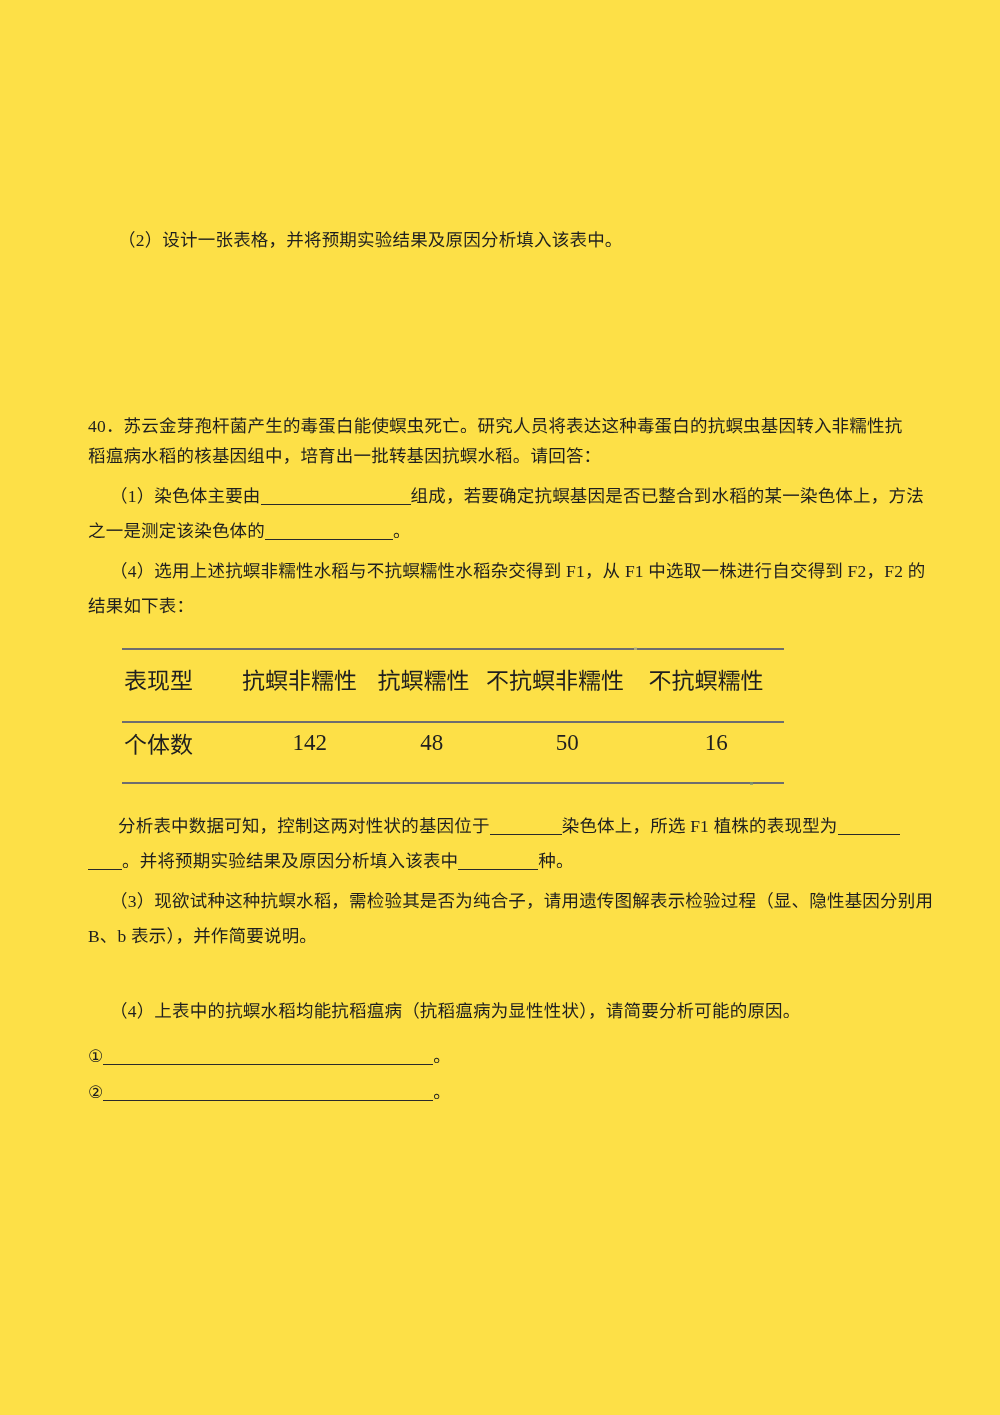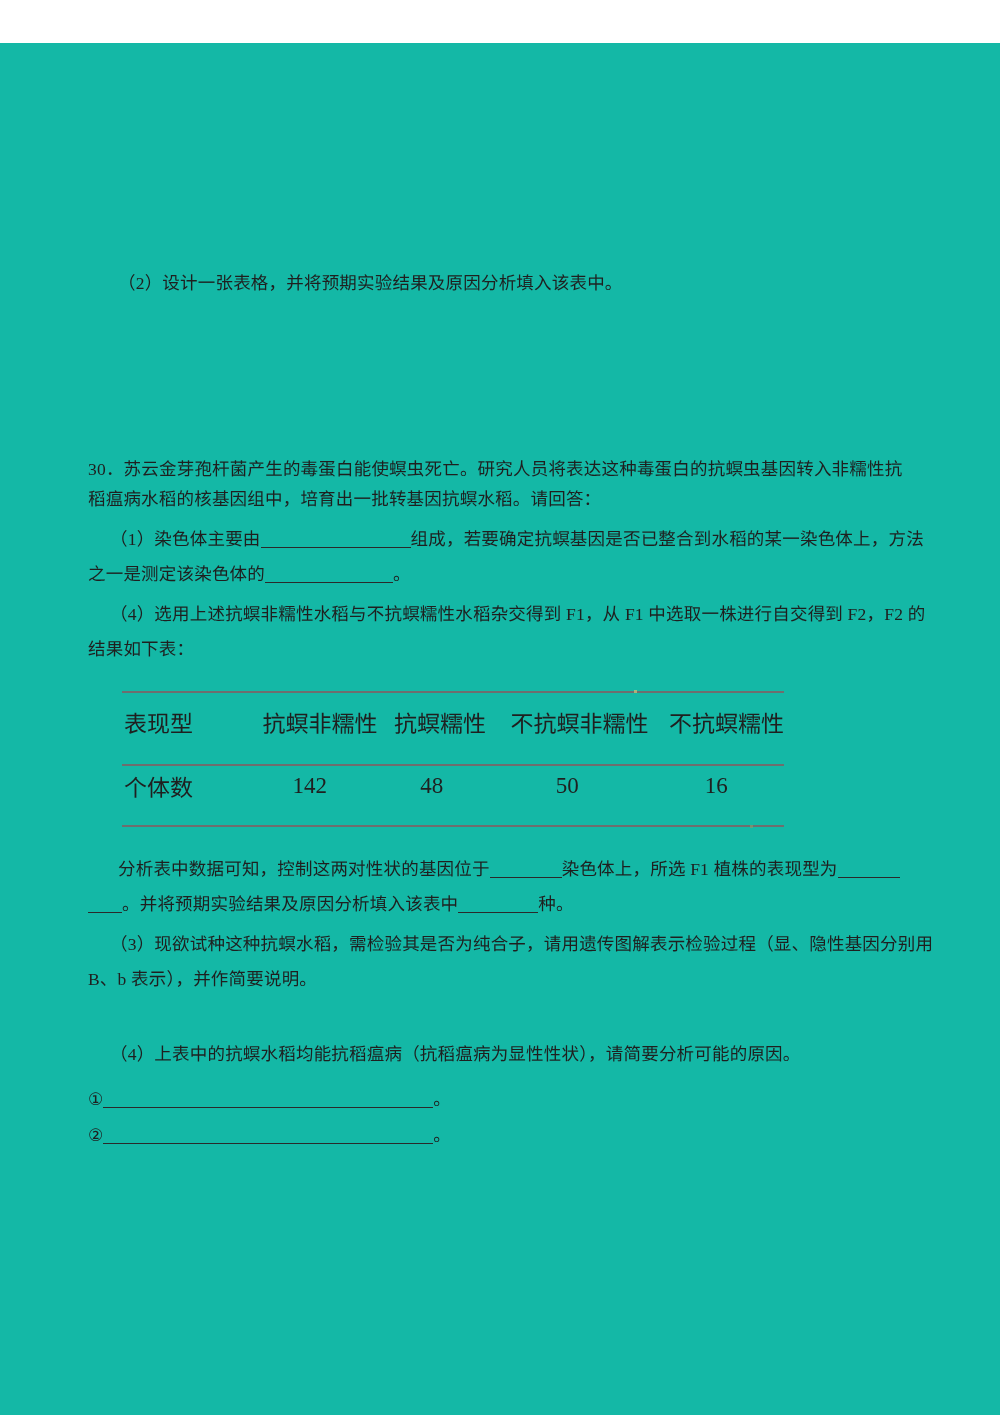--- a/index.html
+++ b/index.html
@@ -13,22 +13,21 @@
     height: 1415px;
     position: relative;
     font-family: "Liberation Serif", "DejaVu Serif", serif;
     color: #1c1c1c;
     overflow: hidden;
   }
 
   .page {
     position: absolute;
     inset: 0;
-    background: #14b8a6;
-    margin-top: 43px;
+    background: #fde047;
   }
 
   
   .line {
     position: absolute;
     font-size: 17.5px;
     line-height: 1.0;
     letter-spacing: 0.2px;
     white-space: pre;
     color: #1f1f1f;
@@ -75,21 +74,21 @@
   }
   #result-table table {
     border-collapse: collapse;
     width: 100%;
     font-size: 23px;
     color: #1f1f1f;
   }
   #result-table thead th {
     font-weight: normal;
     padding: 14px 0 16px 0;
-    text-align: right;
+    text-align: left;
     white-space: nowrap;
   }
   #result-table tbody td {
     font-weight: normal;
     padding: 14px 0 14px 0;
     text-align: center;
     white-space: nowrap;
   }
   #result-table th.rowhead,
   #result-table td.rowhead {
@@ -152,21 +151,21 @@
     width: 330px;
   }
 </style>
 </head>
 <body>
 
 <div class="page">
 
   <div class="line" id="q29-line">（2）设计一张表格，并将预期实验结果及原因分析填入该表中。</div>
 
-  <div class="line" id="q30-num">30．苏云金芽孢杆菌产生的毒蛋白能使螟虫死亡。研究人员将表达这种毒蛋白的抗螟虫基因转入非糯性抗</div>
+  <div class="line" id="q30-num">40．苏云金芽孢杆菌产生的毒蛋白能使螟虫死亡。研究人员将表达这种毒蛋白的抗螟虫基因转入非糯性抗</div>
   <div class="line" id="q30-stem-2">稻瘟病水稻的核基因组中，培育出一批转基因抗螟水稻。请回答：</div>
 
   <div class="line" id="q30-s1-a"><span>（1）染色体主要由</span><span class="blank" style="width:150px"></span><span>组成，若要确定抗螟基因是否已整合到水稻的某一染色体上，方法</span></div>
 
   <div class="line" id="q30-s1-b"><span>之一是测定该染色体的</span><span class="blank" style="width:128px"></span><span>。</span></div>
 
   <div class="line" id="q30-s2-a">（4）选用上述抗螟非糯性水稻与不抗螟糯性水稻杂交得到 F1，从 F1 中选取一株进行自交得到 F2，F2 的</div>
   <div class="line" id="q30-s2-b">结果如下表：</div>
 
   <div id="result-table">

